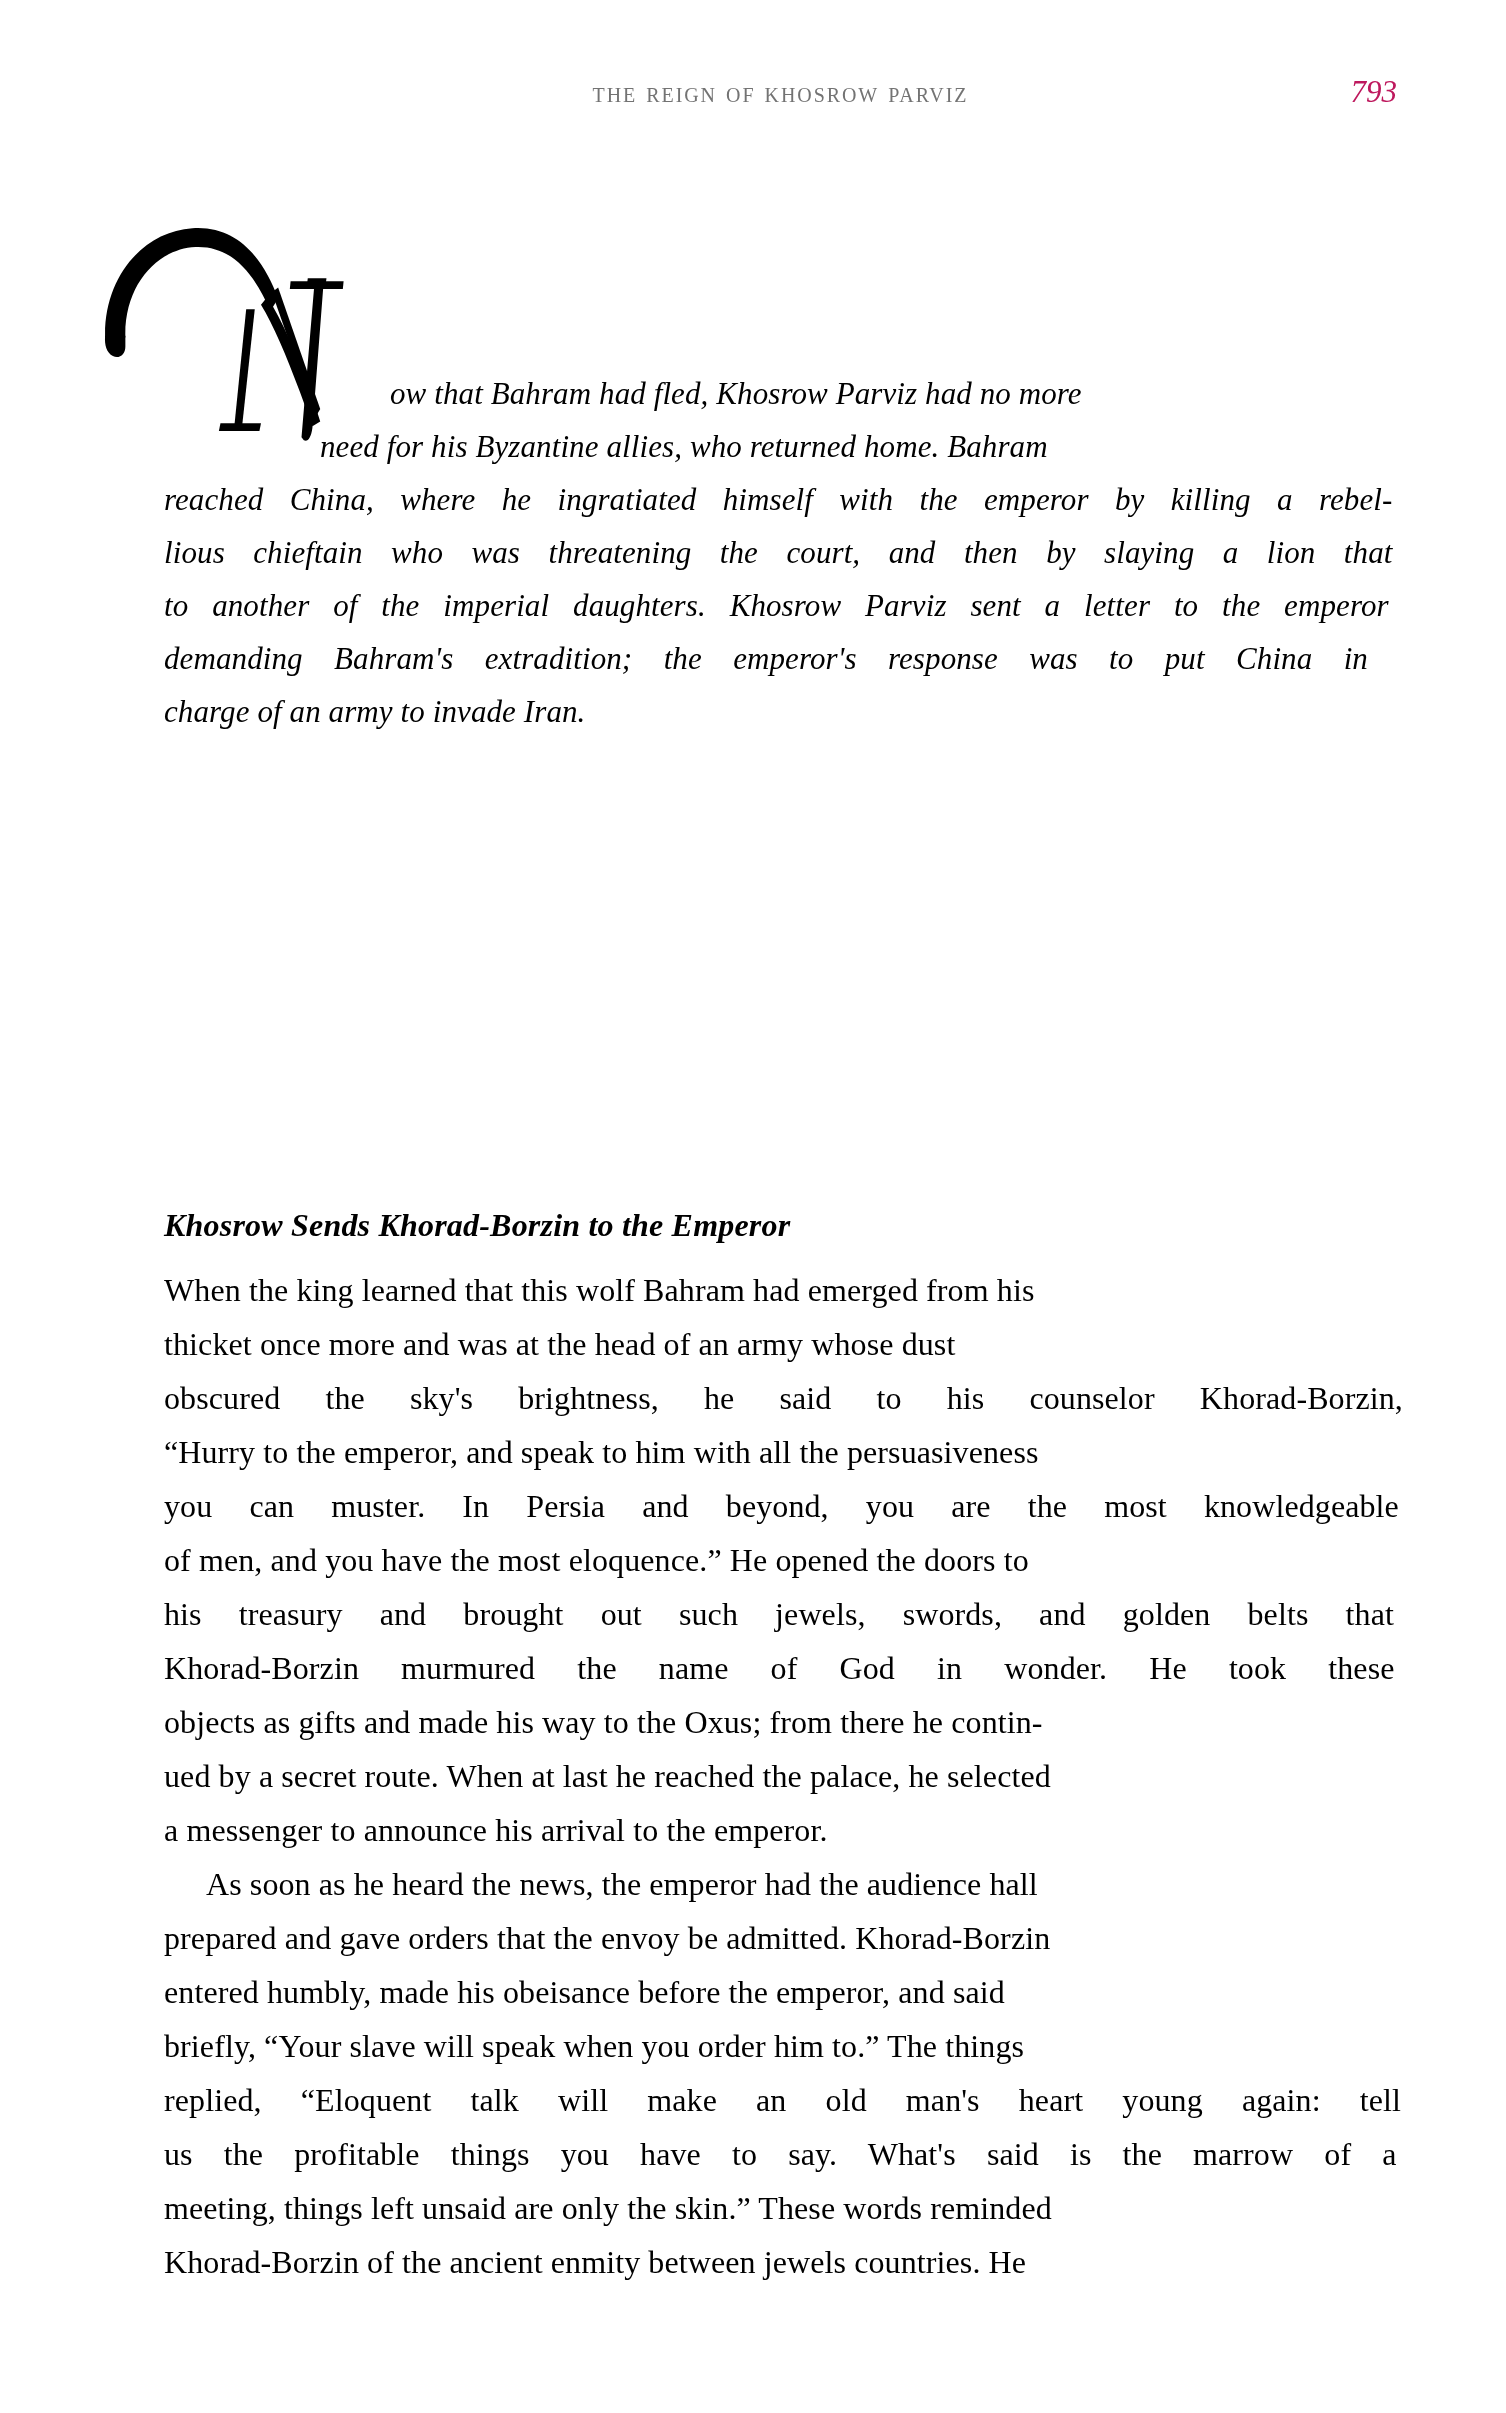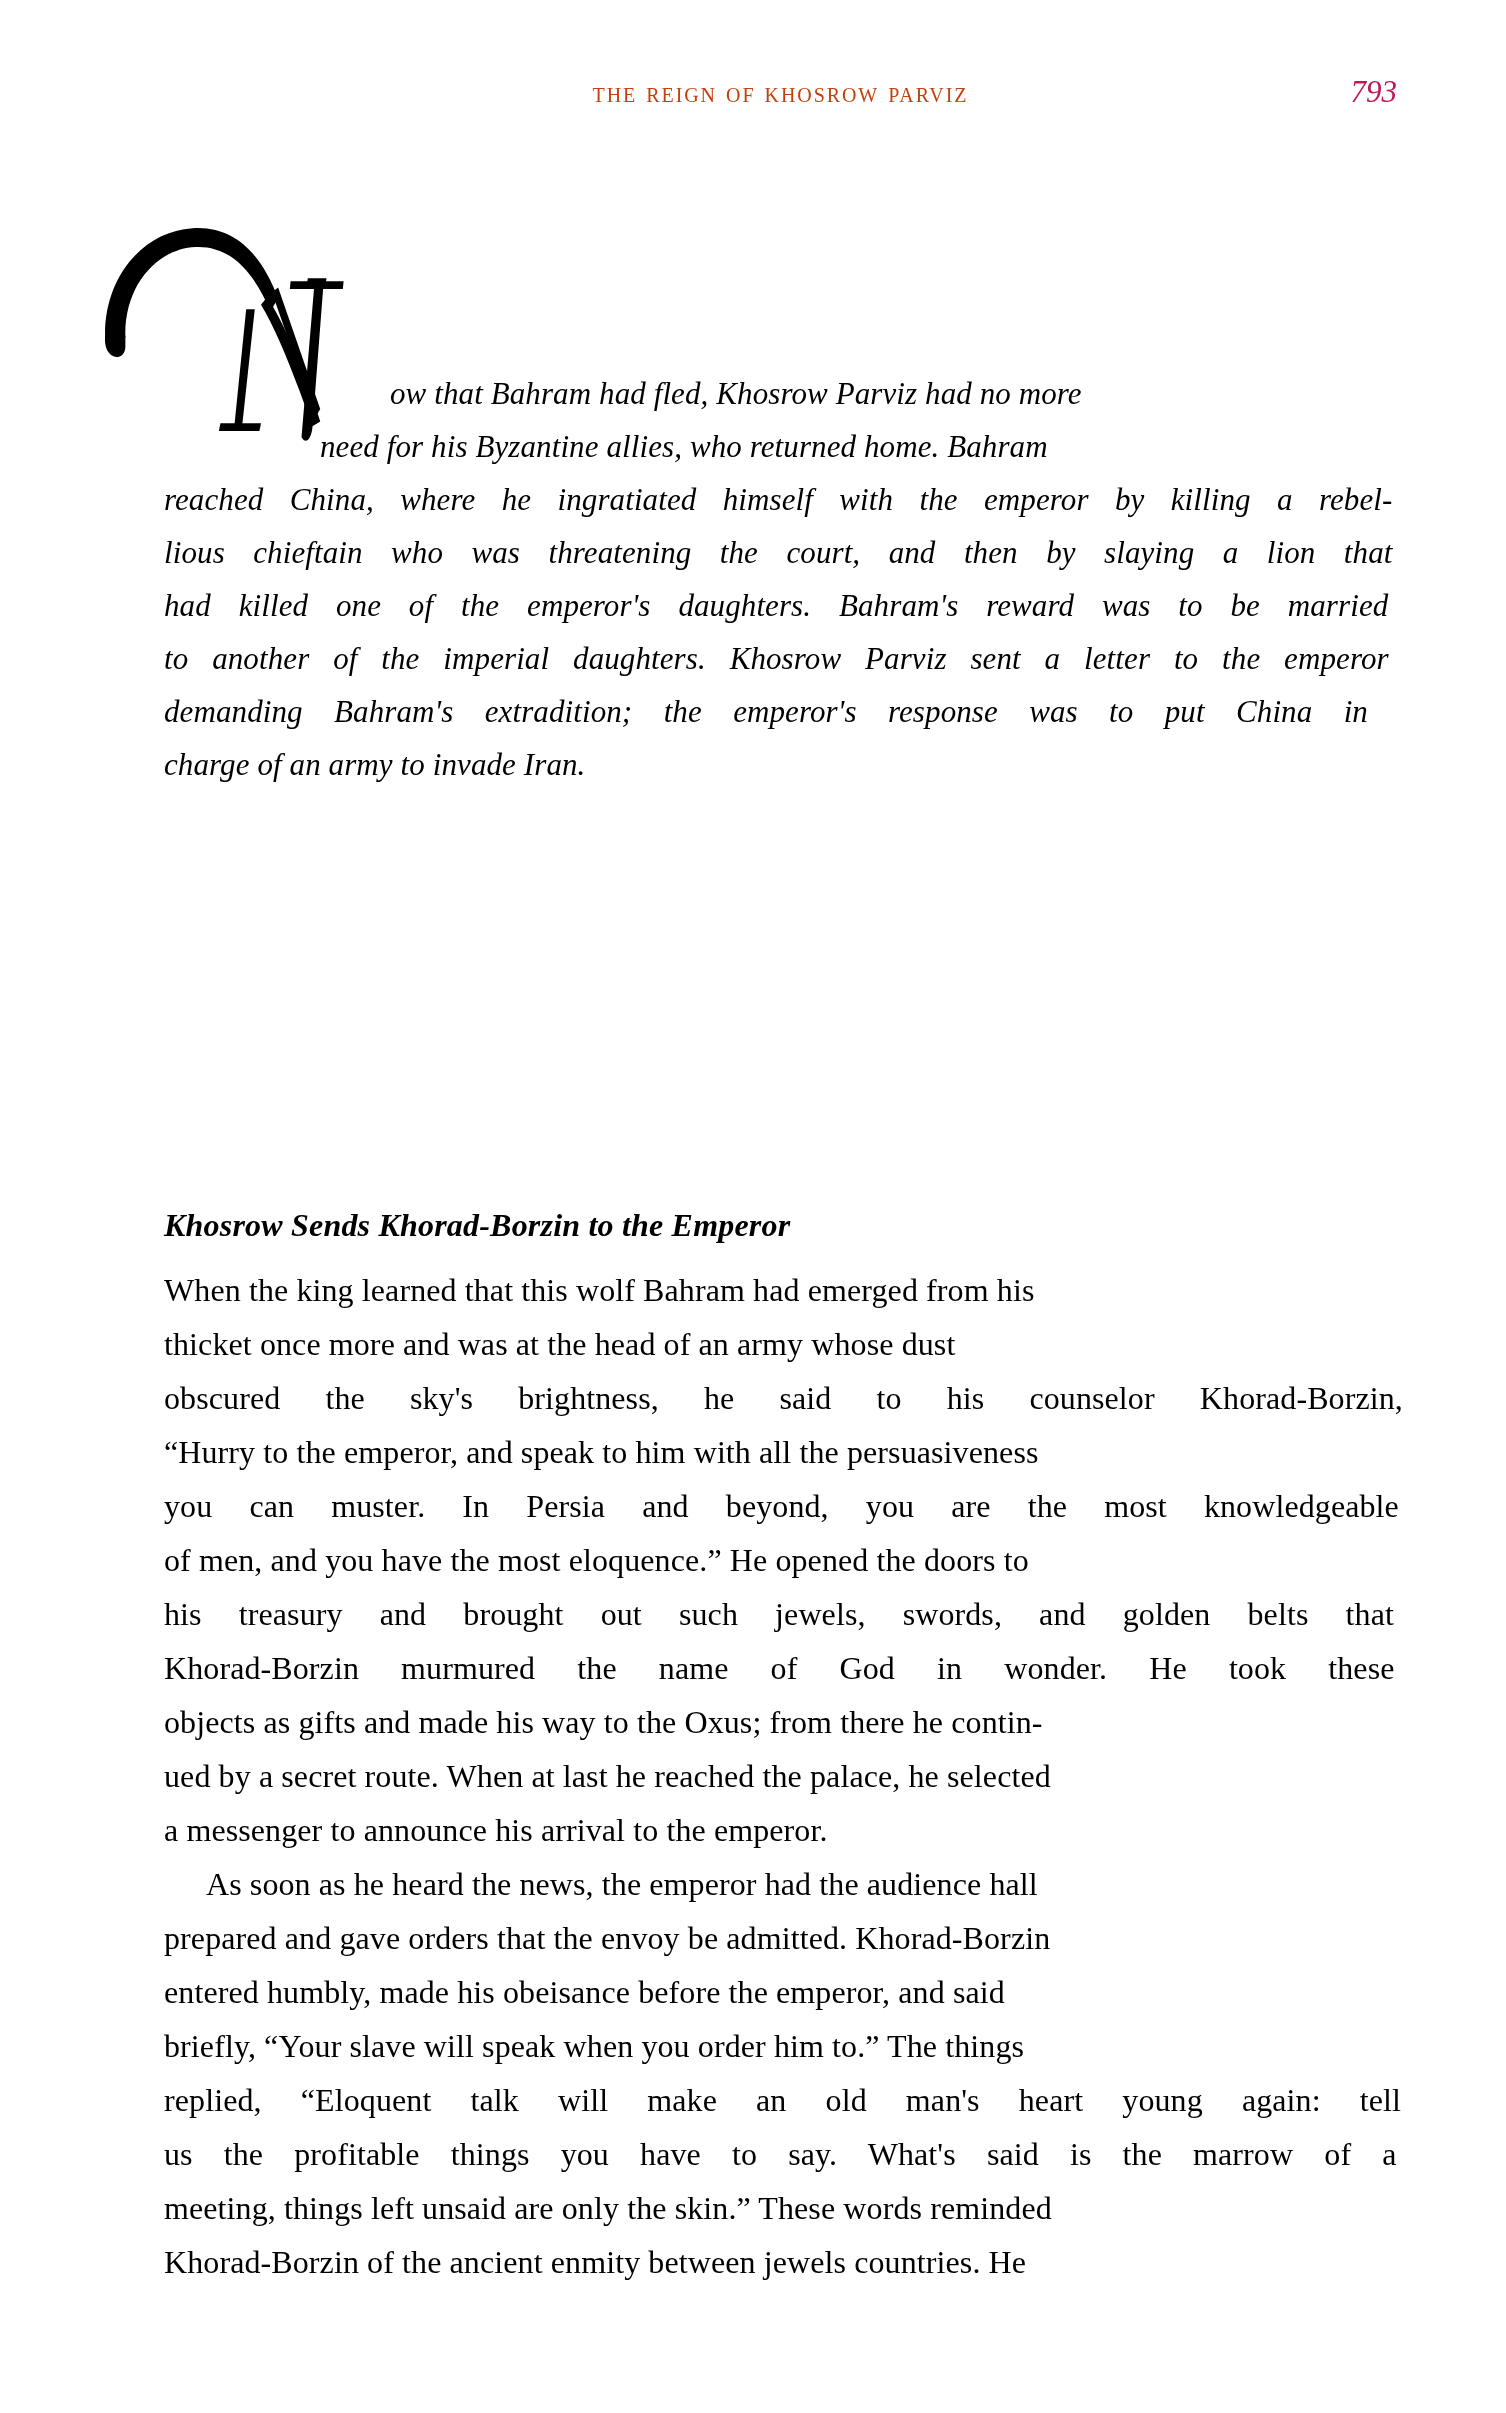--- a/index.html
+++ b/index.html
@@ -35,21 +35,21 @@
     left: 0;
     right: 0;
     top: 0;
     text-align: center;
     font-family: "Liberation Serif", "DejaVu Serif", serif;
     font-size: 29px;
     letter-spacing: 1.9px;
     font-variant: small-caps;
     text-transform: lowercase;
     white-space: nowrap;
-    color: #c2410c;
+    color: #737373;
   }
   
   .running-head .title::first-letter { font-size: 29px; }
 
   .running-head .folio {
     position: absolute;
     right: 0;
     top: -1.6px;
     font-size: 31px;
     font-style: italic;
@@ -179,23 +179,20 @@
       <div class="op-line just" style="padding-left:156px;">
         <span>need for his Byzantine allies, who returned home. Bahram</span>
       </div>
       <div class="op-line">
         <span style="word-spacing: 18.5px;">reached China, where he ingratiated himself with the emperor by killing a rebel-</span>
       </div>
       <div class="op-line">
         <span style="word-spacing: 20.6px;">lious chieftain who was threatening the court, and then by slaying a lion that</span>
       </div>
       <div class="op-line">
-        <span style="word-spacing: 20px;">had killed one of the emperor's daughters. Bahram's reward was to be married</span>
-      </div>
-      <div class="op-line">
         <span style="word-spacing: 16px;">to another of the imperial daughters. Khosrow Parviz sent a letter to the emperor</span>
       </div>
       <div class="op-line">
         <span style="word-spacing: 23.5px;">demanding Bahram's extradition; the emperor's response was to put China in</span>
       </div>
       <div class="op-line">
         <span>charge of an army to invade Iran.</span>
       </div>
     </div>
   </div>

